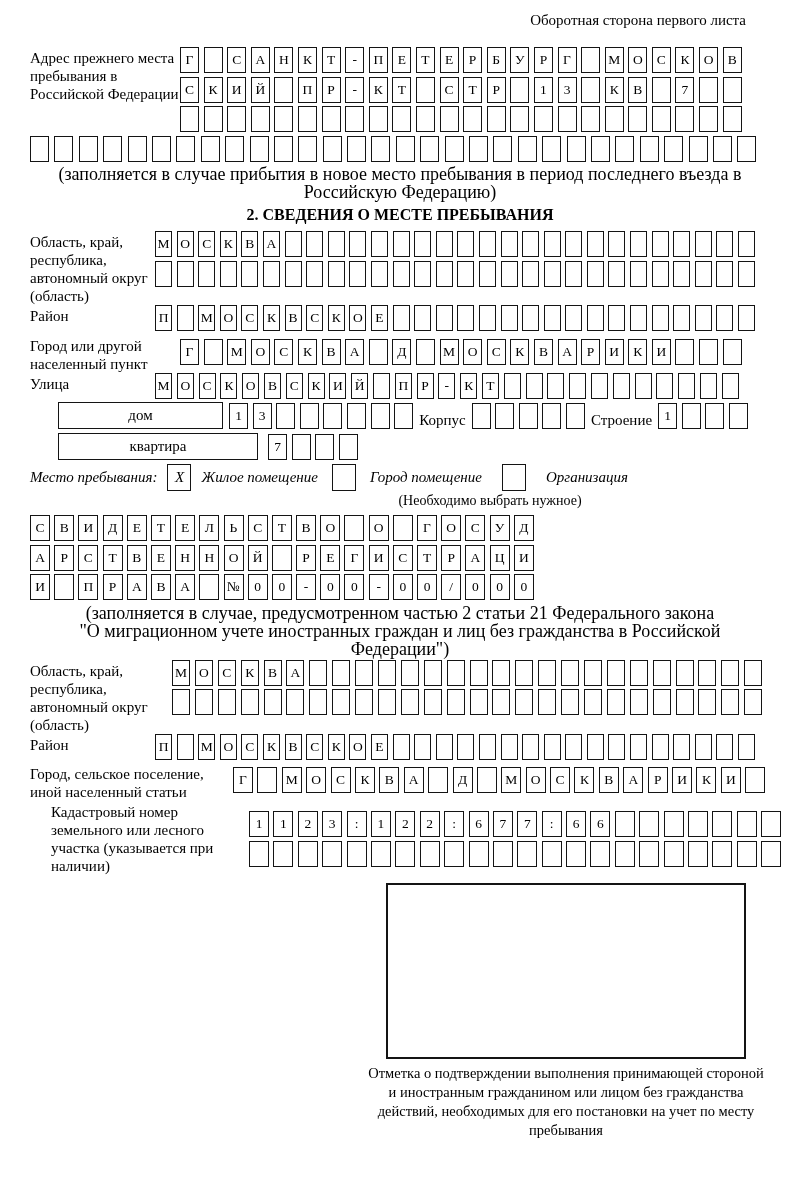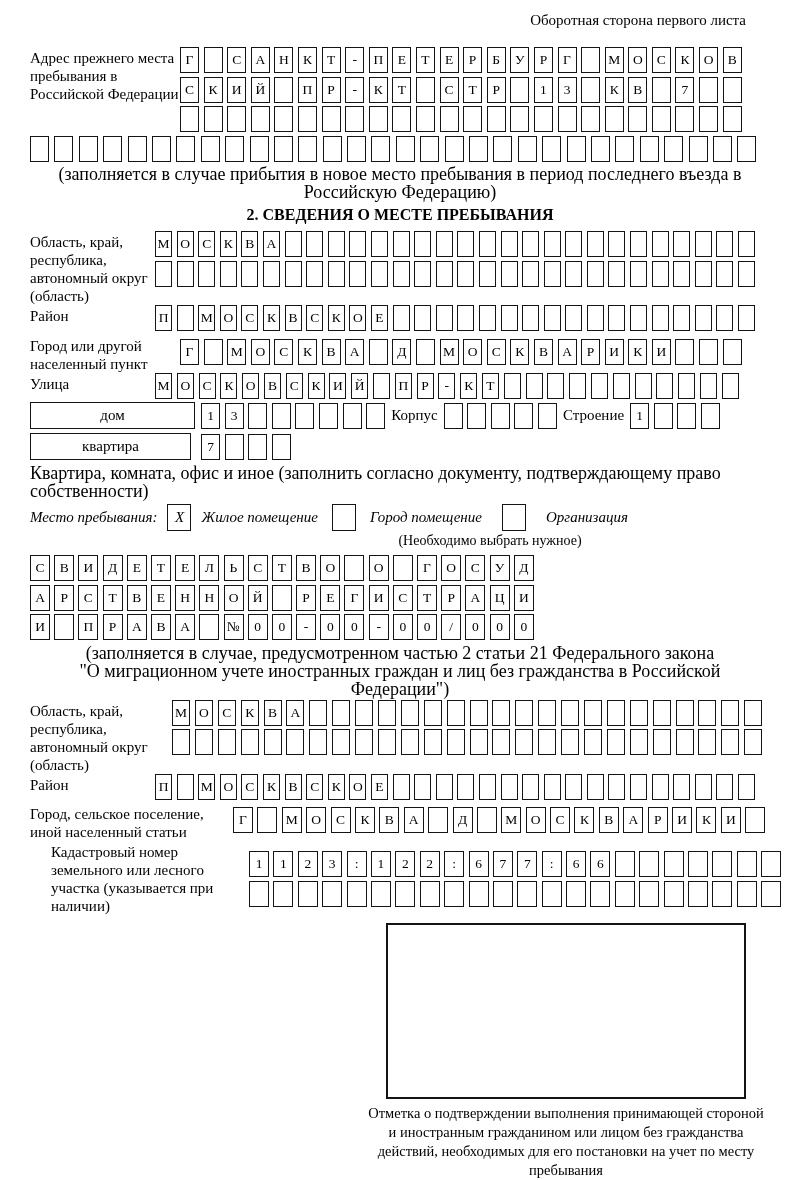--- a/index.html
+++ b/index.html
@@ -35,21 +35,21 @@
 
   .note { font-size:18px; line-height:18px; }
   .center { text-align:center; }
   .sec-title { font-weight:bold; font-size:16px; text-align:center; margin:5px 0 7px; }
   .sub-title { font-weight:bold; font-size:15.5px; text-align:center; margin-top:13px; margin-bottom:4px; }
 
   .box-label {
     border:1.8px solid #141414; height:27px; display:flex;
     align-items:center; justify-content:center; font-size:15px; flex:0 0 auto;
   }
-  .inline-row { display:flex; align-items:center; }
+  .inline-row { display:flex; align-items:flex-end;margin-left:28px; }
   .inline-lbl { font-size:15px; padding:0 6px; white-space:nowrap; }
 
   .checkbox {
     width:24px; height:27px; border:1.8px solid #141414; display:inline-flex;
     align-items:center; justify-content:center; font-size:15px; flex:0 0 auto;
   }
   .stay-row { display:flex; align-items:center; margin-top:4px;font-style:italic; }
   .stay-row .opt-lbl { font-size:15px; }
 
   .choose-note { margin-left:160px; width:600px; text-align:center; font-size:14px; margin-top:2px; margin-bottom:4px; }
@@ -376,30 +376,29 @@
     <div class="inline-lbl">Строение</div>
     <div class="cellrow rsm" style="margin-bottom:0;">
         <span class="cell">1</span>
         <span class="cell"></span>
         <span class="cell"></span>
         <span class="cell"></span>
       </div>
   </div>
 
   <div class="inline-row mt4">
-    <div class="box-label" style="width:161px;font-family:Liberation Serif, serif;">квартира</div>
+    <div class="box-label" style="width:200px;font-family:Liberation Serif, serif;">квартира</div>
     <div class="gap10"></div>
     <div class="cellrow rsm" style="margin-bottom:0;">
         <span class="cell">7</span>
         <span class="cell"></span>
         <span class="cell"></span>
         <span class="cell"></span>
       </div>
   </div>
-  <div class="note mt4">Квартира, комната, офис и иное (заполнить согласно документу, подтверждающему право собственности)</div>
 
   <div class="stay-row">
     <span class="opt-lbl">Место пребывания:</span>
     <div class="gap10"></div>
     <span class="checkbox">X</span>
     <div class="gap10"></div>
     <span class="opt-lbl">Жилое помещение</span>
     <div class="gap14"></div>
     <span class="checkbox"></span>
     <div class="gap14"></div>

